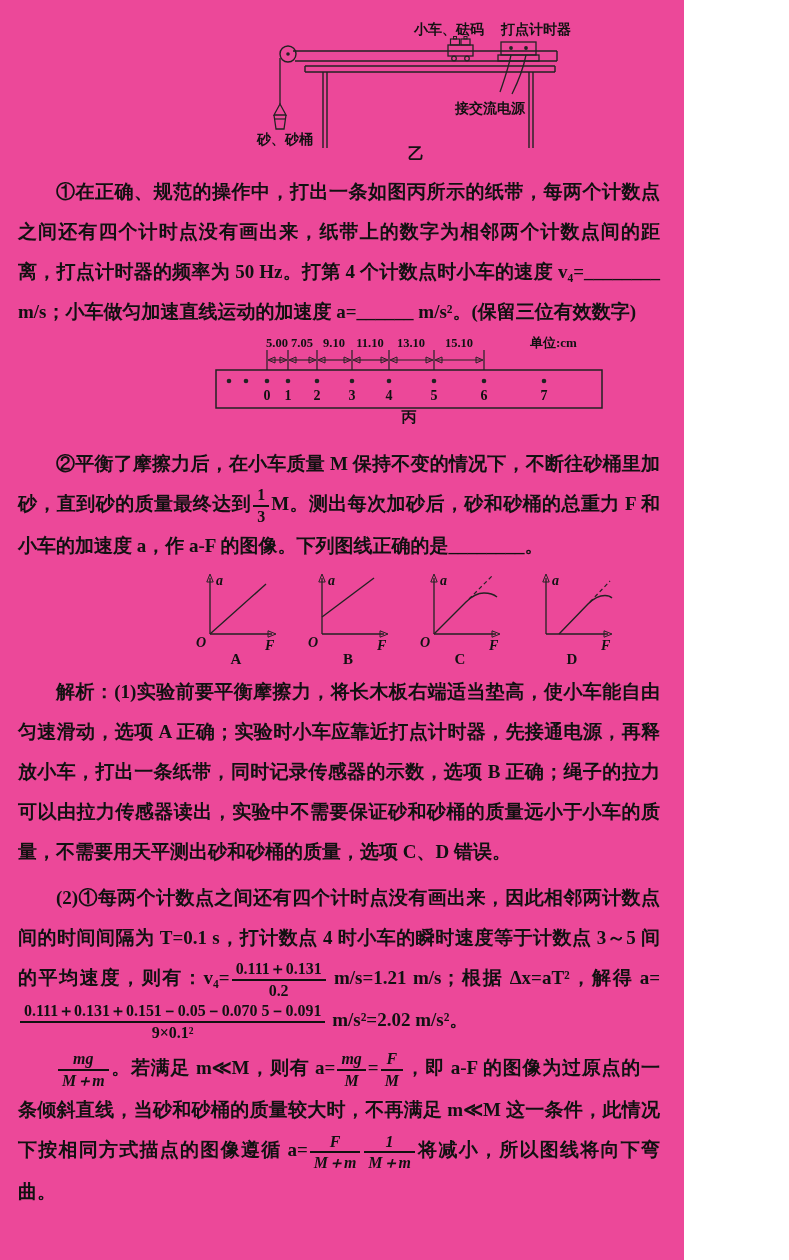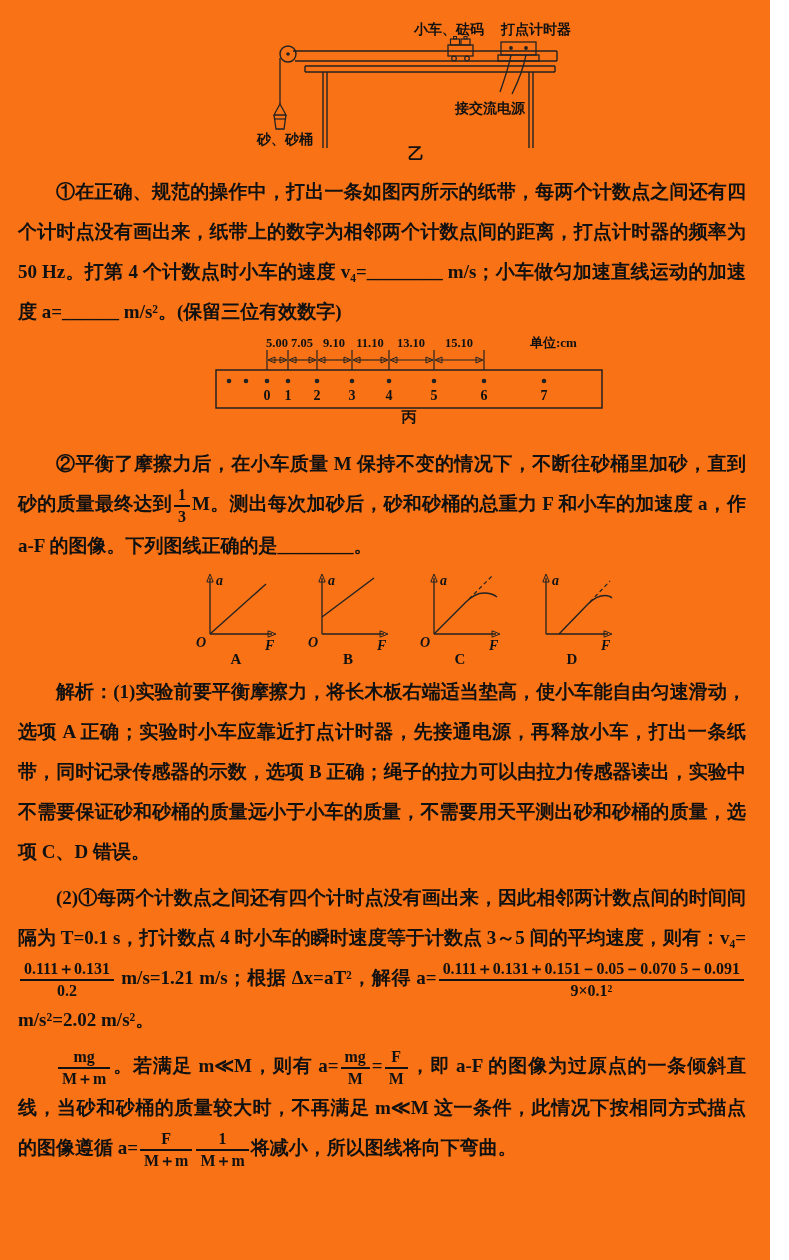--- a/index.html
+++ b/index.html
@@ -1,19 +1,19 @@
 <!DOCTYPE html>
 <html><head>
 <meta charset="utf-8">
 <style>
   html,body{margin:0;padding:0;background:#fff;}
   .page{
     position:relative;
-    width:770px;height:1260px;
-    background:#f97316;
+    width:684px;height:1260px;
+    background:#ec4899;
     overflow:hidden;
     color:#111;
     font-family:"Liberation Serif","DejaVu Serif",serif;
     font-weight:700;
   }
   .para{
     margin:6px 24px 0 18px;
     font-size:19px;
     line-height:40px;
     text-align:justify;
@@ -24,21 +24,21 @@
     flex-direction:column;
     vertical-align:middle;
     text-align:center;
     line-height:1.22;
     font-size:0.84em;
     margin:0 2px;
     text-indent:0;
   }
   .frac .num{display:block;border-bottom:2px solid #111;padding:0 4px;}
   .frac .den{display:block;padding:0 4px;}
-  .frac.it{}
+  .frac.it{font-style:italic;}
   .fig-apparatus{margin:8px 0 0 253px;width:412px;}
   .fig-tape{margin:4px 0 16px 214px;width:392px;}
   .graphs-row{
     display:flex;
     margin:4px 0 0 190px;
     gap:20px;
   }
   svg text{font-family:"Liberation Serif","DejaVu Serif",serif;font-weight:700;fill:#111;}
   svg .it{font-style:italic;}
   svg .lbl{font-size:14px;}

